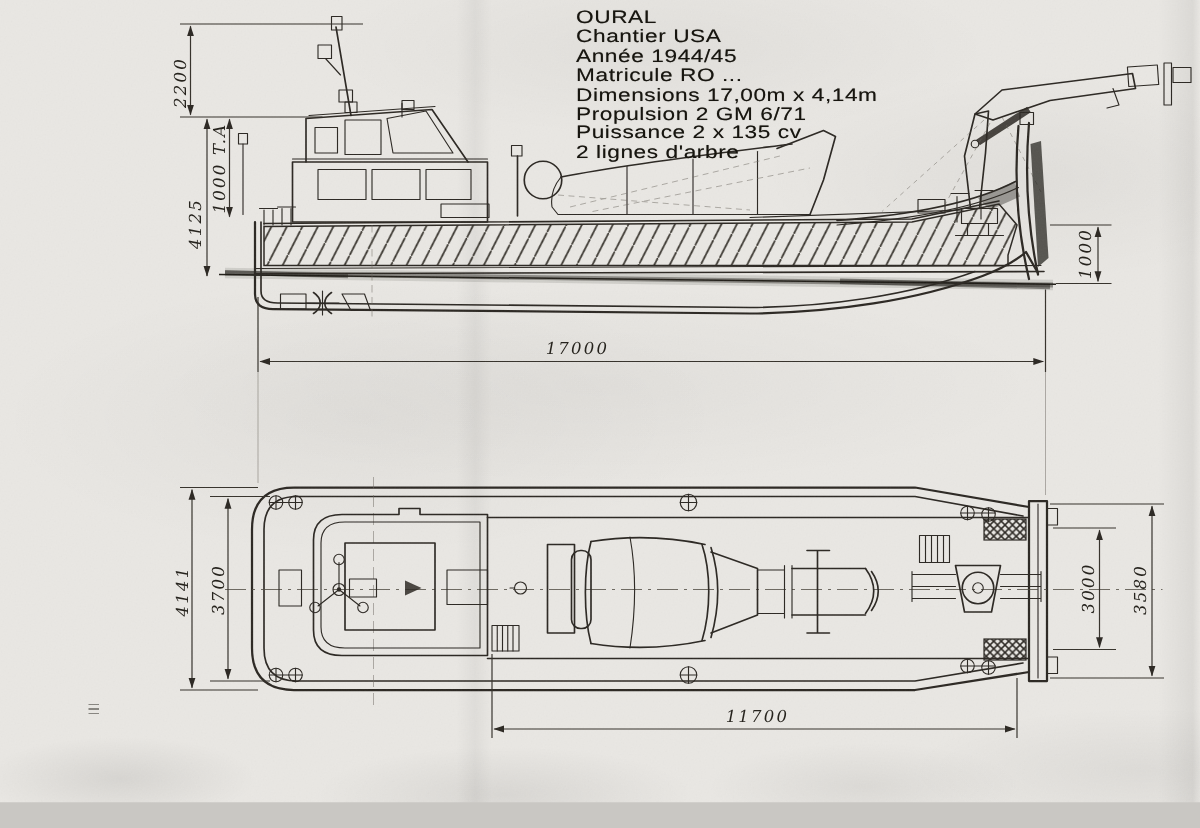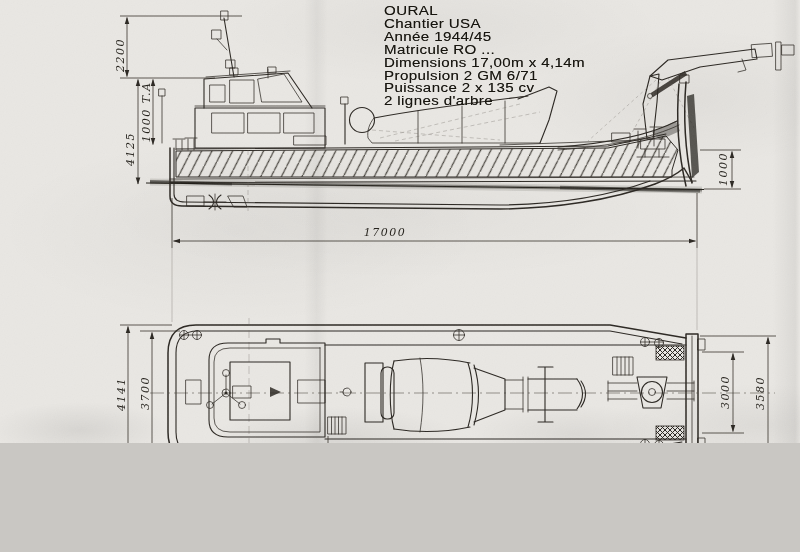--- a/index.html
+++ b/index.html
@@ -1,17 +1,17 @@
 <!DOCTYPE html>
 <html><head>
 <meta charset="utf-8">
 <style>
   html,body{margin:0;padding:0;background:#c9c7c3;}
   .paper{
-    position:relative;width:800px;height:443px;overflow:hidden;
+    position:relative;width:800px;height:535px;overflow:hidden;
     background-color:#e9e7e3;
     background-image:
       linear-gradient(90deg, rgba(0,0,0,0) 0 38%, rgba(0,0,0,.045) 39.6%, rgba(0,0,0,0) 41%),
       linear-gradient(90deg, rgba(0,0,0,0) 0 96.5%, rgba(0,0,0,.06) 99.4%, rgba(0,0,0,0) 100%),
       radial-gradient(130px 40px at 10% 97%, rgba(0,0,0,.08), rgba(0,0,0,0) 70%),
       radial-gradient(180px 46px at 42% 99%, rgba(0,0,0,.07), rgba(0,0,0,0) 70%),
       radial-gradient(150px 42px at 72% 98%, rgba(0,0,0,.06), rgba(0,0,0,0) 70%),
       radial-gradient(220px 60px at 95% 96%, rgba(0,0,0,.05), rgba(0,0,0,0) 70%),
       radial-gradient(340px 130px at 30% 52%, rgba(0,0,0,.035), rgba(0,0,0,0) 72%),
       radial-gradient(260px 100px at 86% 22%, rgba(0,0,0,.04), rgba(0,0,0,0) 70%),

